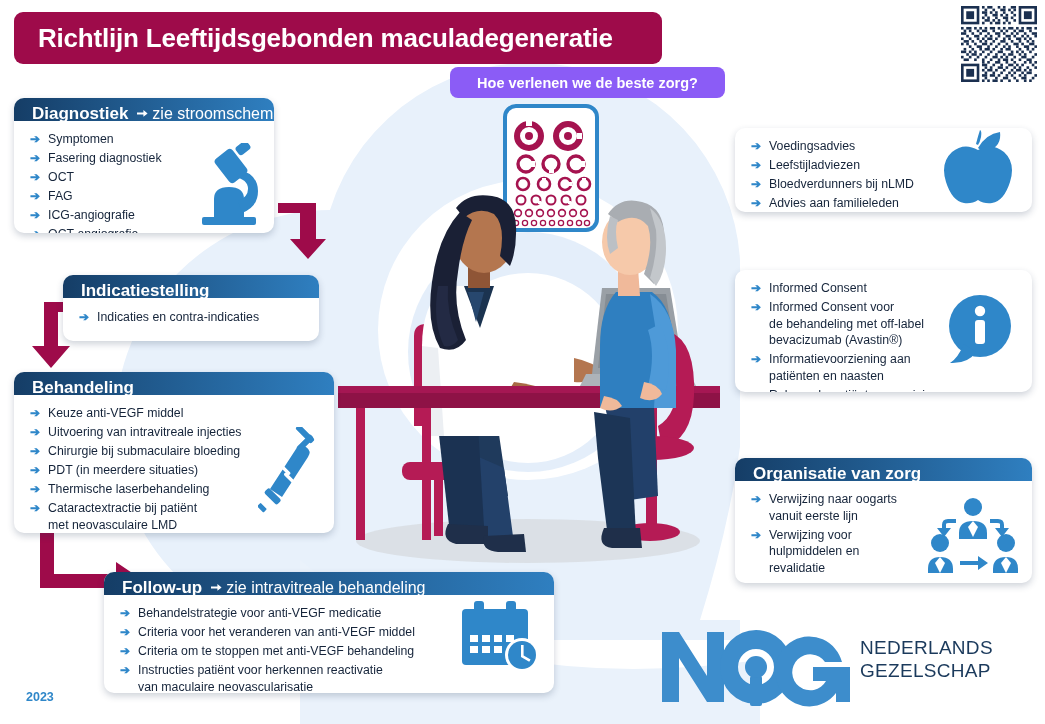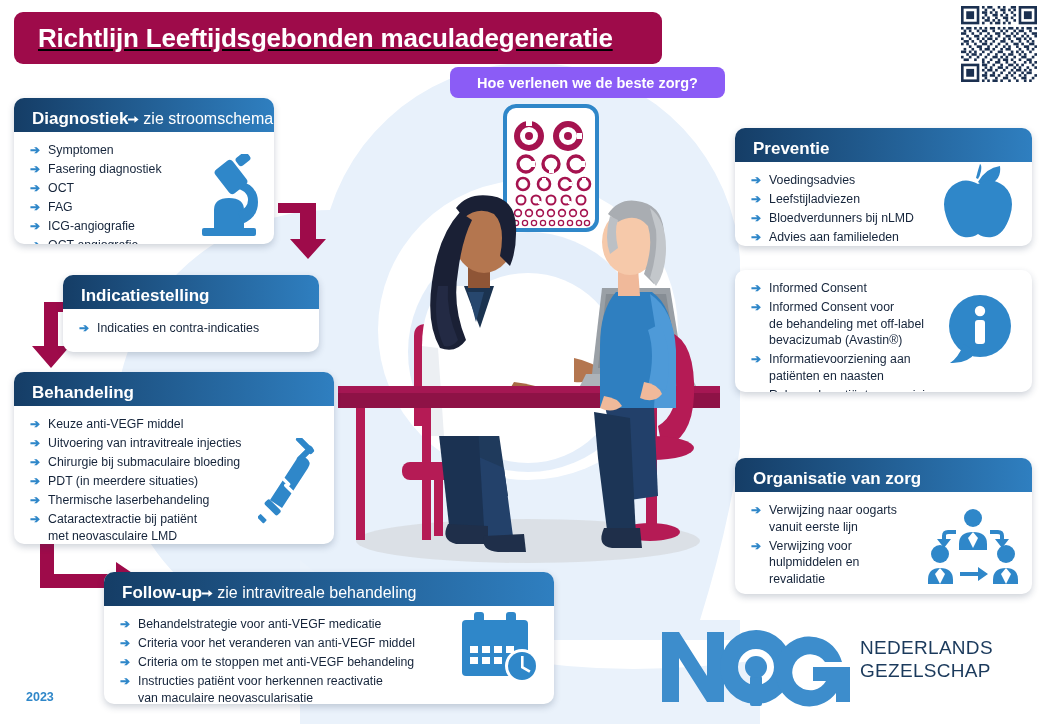--- a/index.html
+++ b/index.html
@@ -17,21 +17,20 @@
 
   
   .title-banner {
     position: absolute; left: 14px; top: 12px;
     width: 648px; height: 52px;
     background: #9e0b4a;
     border-radius: 9px;
     display: flex; align-items: center;
     padding-left: 24px;
     z-index: 6;
-    text-decoration: underline;
   }
   .title-banner h1 {
     color: #ffffff; font-size: 26px; font-weight: bold;
     letter-spacing: -0.2px; white-space: nowrap;
   }
 
   .subtitle-banner {
     position: absolute; left: 450px; top: 67px;
     width: 275px; height: 31px;
     background: #8b5cf6;
@@ -50,23 +49,24 @@
   .card {
     position: absolute;
     background: #ffffff;
     border-radius: 10px;
     box-shadow: 0 3px 7px rgba(30,50,80,0.22);
     z-index: 5;
     overflow: hidden;
   }
   .card-head {
     background: linear-gradient(90deg, #153d66 0%, #2f7fc0 100%);
-    height: 34px;
+    height: 23px;
     display: flex; align-items: center;
     padding: 8px 0 0 18px;
+    gap: 9px;
   }
   .card-head .h-title {
     color: #ffffff; font-size: 17px; font-weight: bold; white-space: nowrap;
   }
   .card-head .h-note {
     color: #ffffff; font-size: 16px; font-weight: normal; white-space: nowrap;
     display: flex; align-items: center; gap: 4px;
   }
   .card-body {
     padding: 10px 12px 12px 16px;
@@ -694,23 +694,20 @@
           </g>
           <circle cx="60" cy="58" r="17" fill="#ffffff"></circle>
           <circle cx="60" cy="58" r="14" fill="#2f87c9"></circle>
           <path d="M59 48 h2.6 v10.4 l7 4 -1.4 2.4 -8.2 -4.8 z" fill="#ffffff"></path>
         </g>
       </svg>
     </div>
   </div>
 
   <div class="card" style="left:735px; top:128px; width:297px;">
-    <div class="card-head">
-      <span class="h-title">Preventie</span>
-    </div>
     <div class="card-body" style="height:84px;">
       <ul class="bullets">
         <li>
             <span class="arr">➔</span>
             <span class="txt">Voedingsadvies</span>
           </li>
         <li>
             <span class="arr">➔</span>
             <span class="txt">Leefstijladviezen</span>
           </li>

